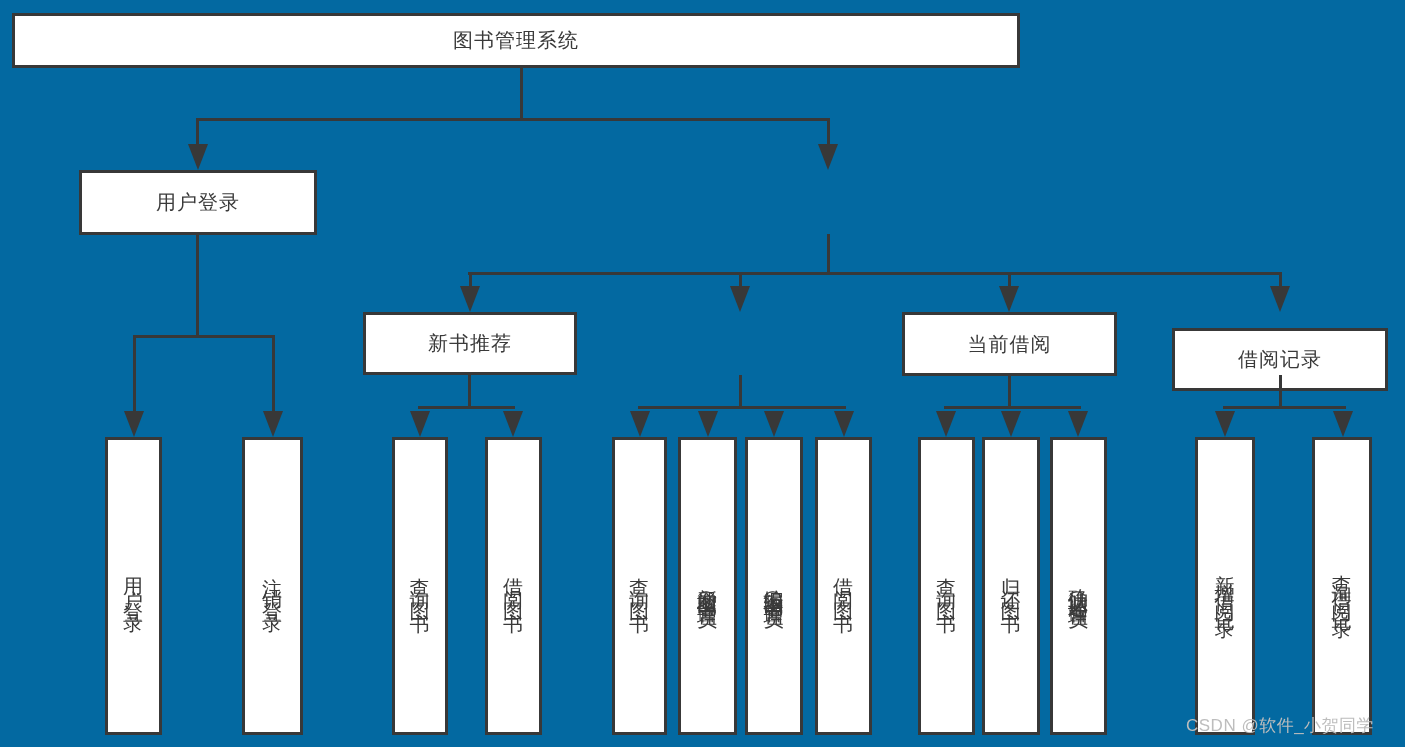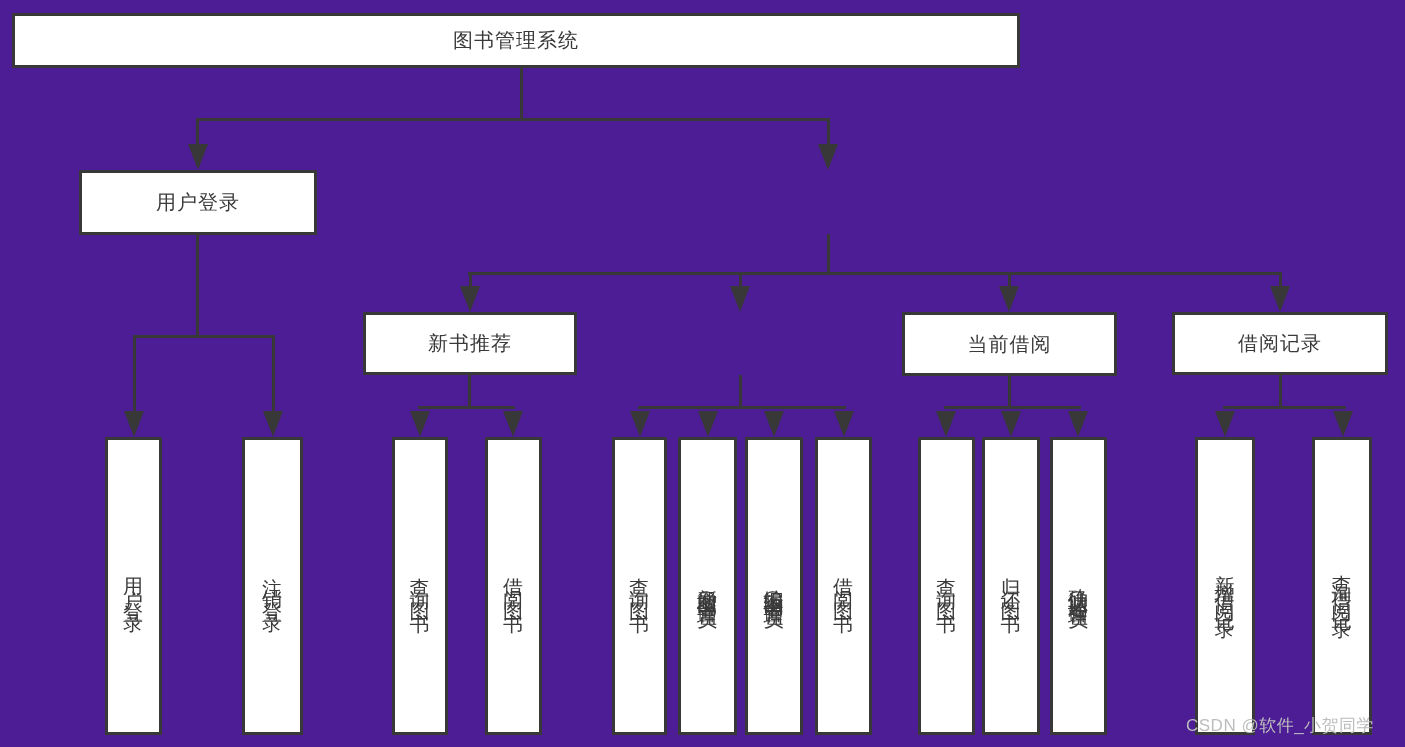--- a/index.html
+++ b/index.html
@@ -3,21 +3,21 @@
 <meta charset="utf-8">
 <style>
   * { margin: 0; padding: 0; box-sizing: border-box; }
   html, body { background: #ffffff; }
   body { font-family: "Liberation Sans", "DejaVu Sans", sans-serif; }
 
   .canvas {
     position: relative;
     width: 1405px;
     height: 747px;
-    background: #4c1d95;
+    background: #0369a1;
     overflow: hidden;
   }
 
   
   .node {
     position: absolute;
     border: 3px solid #383838;
     background: #ffffff;
     display: flex;
     align-items: center;
@@ -101,21 +101,21 @@
   <div class="arrow-down" style="left:999px; top:286px;"></div>
   <div class="seg v" style="left:1279px; top:272px; height:16px;"></div>
   <div class="arrow-down" style="left:1270px; top:286px;"></div>
 
   <div class="node" style="left:363px; top:312px; width:214px; height:63px;">
     <span>新书推荐</span>
   </div>
   <div class="node" style="left:902px; top:312px; width:215px; height:64px;">
     <span>当前借阅</span>
   </div>
-  <div class="node" style="left:1172px; top:312px; width:216px; height:63px;text-align:right;">
+  <div class="node" style="left:1172px; top:328px; width:216px; height:63px;text-align:right;">
     <span>借阅记录</span>
   </div>
 
   <div class="seg v" style="left:468px; top:375px; height:34px;"></div>
   <div class="seg h" style="left:418px; top:406px; width:97px;"></div>
   <div class="arrow-down" style="left:410px; top:411px;"></div>
   <div class="arrow-down" style="left:503px; top:411px;"></div>
 
   <div class="seg v" style="left:739px; top:375px; height:34px;"></div>
   <div class="seg h" style="left:638px; top:406px; width:208px;"></div>

